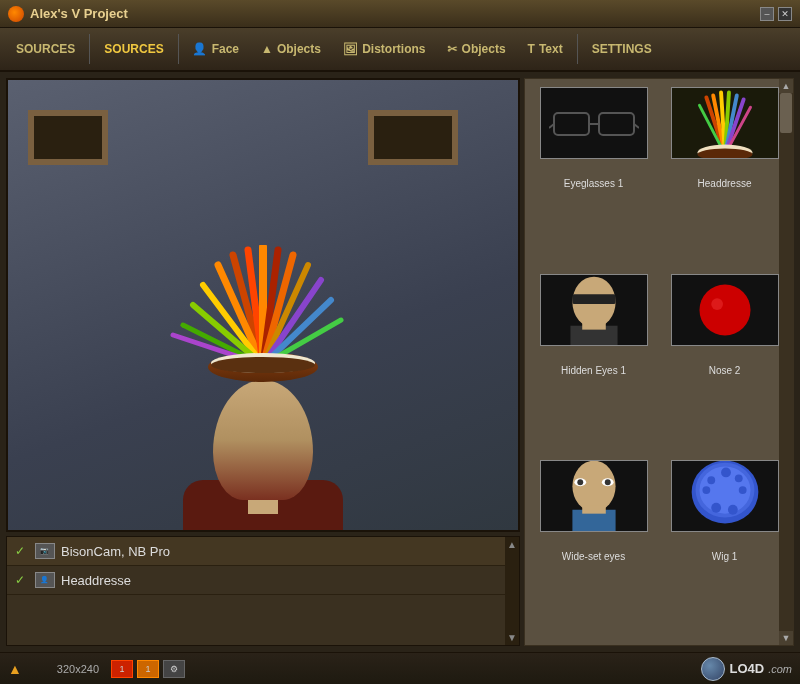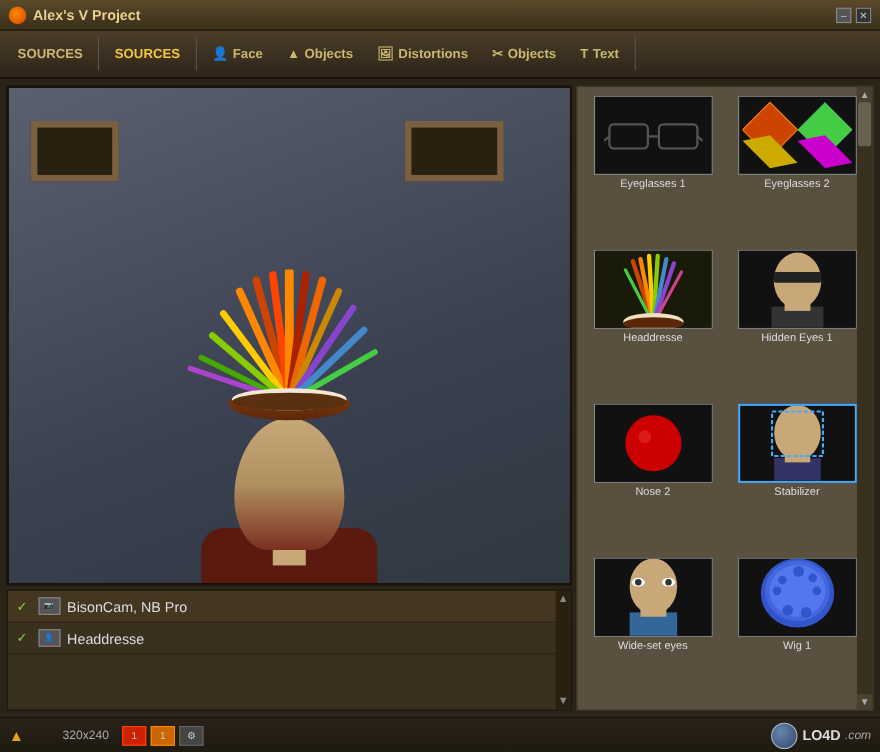--- a/index.html
+++ b/index.html
@@ -296,21 +296,21 @@
       border: 1px solid #888;
       display: flex;
       align-items: center;
       justify-content: center;
       overflow: hidden;
       position: relative;
     }
     .effect-label {
       color: #ddd;
       font-size: 10px;
-      margin-top: 3px;
+      margin-top: 19px;
       text-align: center;
     }
 
     
     .thumb-eyeglasses1 {
       background: #111;
       display: flex;
       align-items: center;
       justify-content: center;
     }
@@ -475,20 +475,21 @@
   </button>
   <button class="toolbar-btn">
     <span>✂</span>
     <span>Objects</span>
   </button>
   <button class="toolbar-btn">
     <span>T</span>
     <span>Text</span>
   </button>
   <div class="toolbar-sep"></div>
+  <button class="toolbar-btn">SETTINGS</button>
 </div>
 
 <div id="main-content">
 
   <div id="left-panel">
 
     <div id="video-container">
       <div id="video-bg">
         <div class="room-wall"></div>
         <div class="room-frame-left"></div>
@@ -566,33 +567,20 @@
             <rect x="5" y="10" width="35" height="22" rx="4" fill="#111" stroke="#555" stroke-width="2"></rect>
             <rect x="50" y="10" width="35" height="22" rx="4" fill="#111" stroke="#555" stroke-width="2"></rect>
             <line x1="40" y1="21" x2="50" y2="21" stroke="#555" stroke-width="2"></line>
             <line x1="5" y1="21" x2="0" y2="25" stroke="#555" stroke-width="2"></line>
             <line x1="85" y1="21" x2="90" y2="25" stroke="#555" stroke-width="2"></line>
           </svg>
         </div>
         <span class="effect-label">Eyeglasses 1</span>
       </div>
 
-      <div class="effect-item">
-        <div class="effect-thumb thumb-eyeglasses2">
-          <svg width="100" height="70" viewBox="0 0 100 70">
-            <polygon points="25,5 50,30 25,55 0,30" fill="#cc4400"></polygon>
-            <polygon points="75,5 100,30 75,55 50,30" fill="#4444cc"></polygon>
-            <polygon points="25,5 50,30 25,55 0,30" fill="none" stroke="#ff8800" stroke-width="1"></polygon>
-            <polygon points="75,5 50,30 75,55 100,30" fill="#44cc44"></polygon>
-            <polygon points="25,35 50,60 25,65 0,40" fill="#ccaa00"></polygon>
-            <polygon points="75,35 100,60 75,65 50,40" fill="#cc00cc"></polygon>
-          </svg>
-        </div>
-        <span class="effect-label">Eyeglasses 2</span>
-      </div>
 
       <div class="effect-item">
         <div class="effect-thumb thumb-headdresse">
           <svg width="108" height="72" viewBox="0 0 108 72">
             <rect width="108" height="72" fill="#1a1a0a"></rect>
 
             <line x1="54" y1="68" x2="35" y2="10" stroke="#cc4400" stroke-width="4" stroke-linecap="round"></line>
             <line x1="54" y1="68" x2="42" y2="8" stroke="#ff8800" stroke-width="4" stroke-linecap="round"></line>
             <line x1="54" y1="68" x2="50" y2="5" stroke="#ffcc00" stroke-width="4" stroke-linecap="round"></line>
             <line x1="54" y1="68" x2="58" y2="5" stroke="#88cc00" stroke-width="4" stroke-linecap="round"></line>
@@ -627,33 +615,20 @@
         <div class="effect-thumb thumb-nose">
           <svg width="108" height="72" viewBox="0 0 108 72">
             <rect width="108" height="72" fill="#111"></rect>
             <circle cx="54" cy="36" r="26" fill="#cc0000"></circle>
             <circle cx="46" cy="30" r="6" fill="#ee3333" opacity="0.5"></circle>
           </svg>
         </div>
         <span class="effect-label">Nose 2</span>
       </div>
 
-      <div class="effect-item selected">
-        <div class="effect-thumb thumb-stabilizer">
-          <svg width="108" height="72" viewBox="0 0 108 72">
-            <rect width="108" height="72" fill="#111"></rect>
-            <ellipse cx="54" cy="26" rx="22" ry="26" fill="#c8a878"></ellipse>
-            <rect x="32" y="50" width="44" height="22" fill="#336"></rect>
-            <rect x="42" y="46" width="24" height="8" fill="#c8a878"></rect>
-
-            <rect x="30" y="6" width="48" height="42" fill="none" stroke="#44aaff" stroke-width="2" stroke-dasharray="4,2"></rect>
-          </svg>
-        </div>
-        <span class="effect-label">Stabilizer</span>
-      </div>
 
       <div class="effect-item">
         <div class="effect-thumb thumb-person">
           <svg width="108" height="72" viewBox="0 0 108 72">
             <rect width="108" height="72" fill="#111"></rect>
             <ellipse cx="54" cy="26" rx="22" ry="26" fill="#c8a878"></ellipse>
             <ellipse cx="40" cy="22" rx="6" ry="4" fill="#fff"></ellipse>
             <ellipse cx="68" cy="22" rx="6" ry="4" fill="#fff"></ellipse>
             <circle cx="40" cy="22" r="3" fill="#333"></circle>
             <circle cx="68" cy="22" r="3" fill="#333"></circle>

